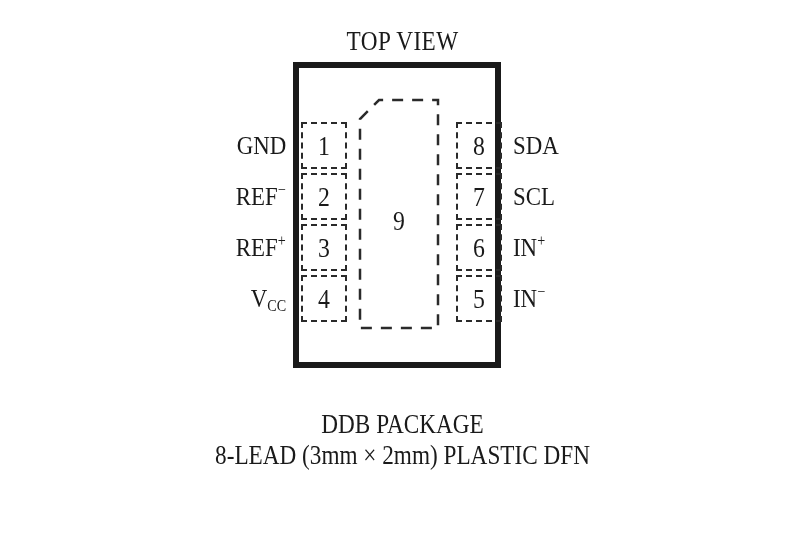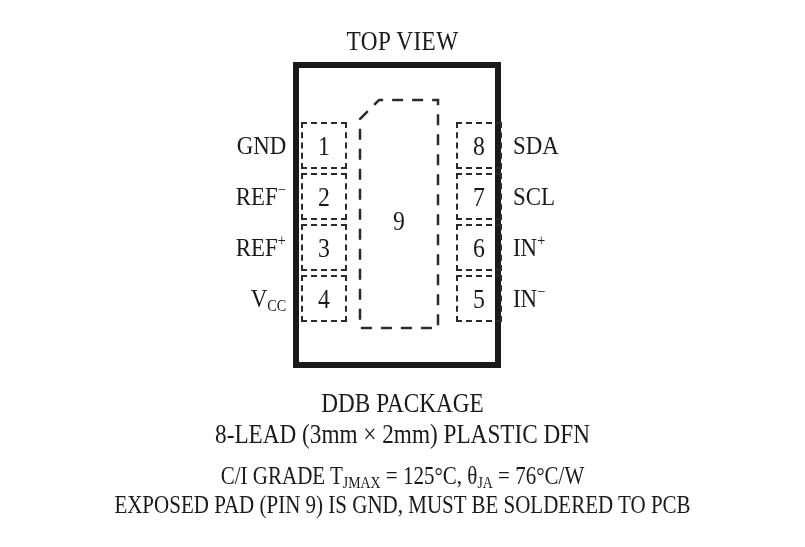--- a/index.html
+++ b/index.html
@@ -133,21 +133,21 @@
     position: absolute;
     left: 0;
     right: 0;
     text-align: center;
   }
   .caption-line {
     white-space: nowrap;
     line-height: 1.14;
   }
   .caption-pkg {
-    top: 388px;
+    top: 409px;
     font-size: 27px;
   }
   .caption-pkg .caption-line {
     transform: scaleX(0.86);
   }
   .caption-thermal {
     top: 462px;
     font-size: 25px;
   }
   .caption-thermal .caption-line {
@@ -227,20 +227,14 @@
   </div>
   <div class="pin-label right" style="top:286px;">
     <span>IN</span><sup>−</sup>
   </div>
 
   <div class="caption-block caption-pkg">
     <div class="caption-line">DDB PACKAGE</div>
     <div class="caption-line">8-LEAD (3mm × 2mm) PLASTIC DFN</div>
   </div>
 
-  <div class="caption-block caption-thermal">
-    <div class="caption-line">
-      <span>C/I GRADE T</span><sub>JMAX</sub><span> = 125°C, </span><span>θ</span><sub>JA</sub><span> = 76°C/W</span>
-    </div>
-    <div class="caption-line">EXPOSED PAD (PIN 9) IS GND, MUST BE SOLDERED TO PCB</div>
-  </div>
 
 </div>
 
 </body></html>

